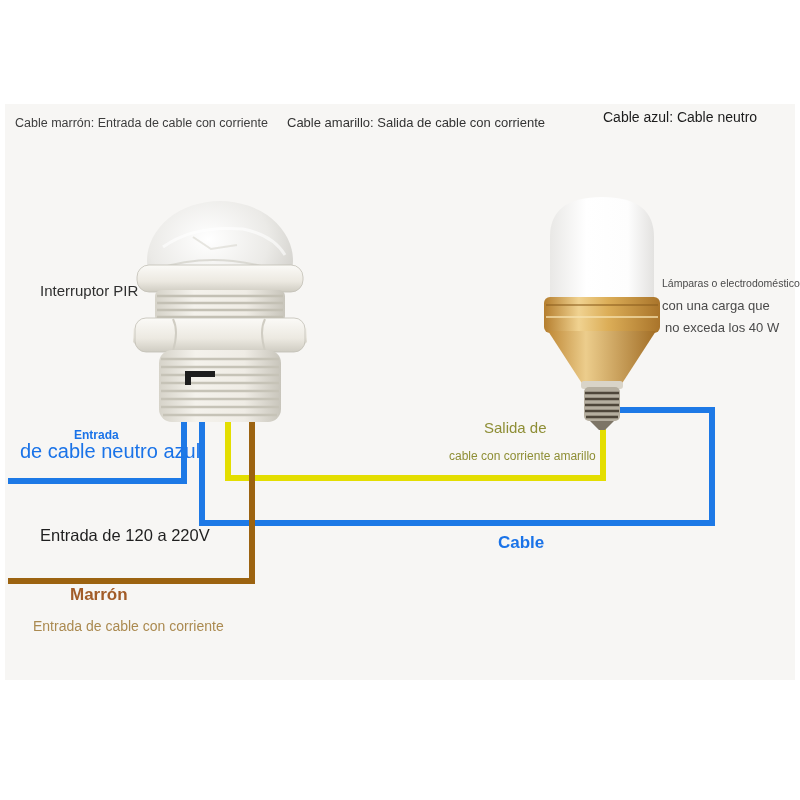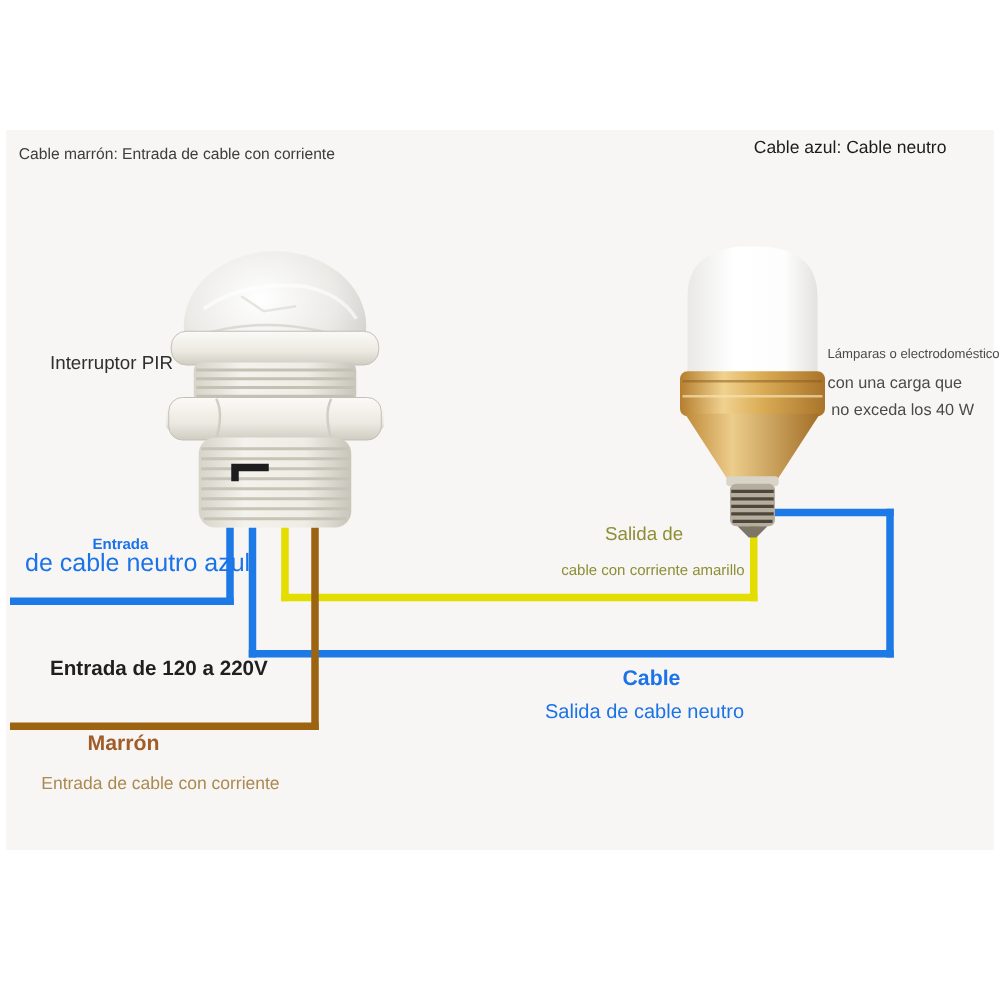--- a/index.html
+++ b/index.html
@@ -19,21 +19,21 @@
   .legend-yellow{left:287px;top:116px;font-size:13px;color:#333333;}
   .legend-blue{left:603px;top:109px;font-size:14px;color:#1c1c1c;}
   
   .pir-label{left:40px;top:282px;font-size:15px;color:#2f2f2f;}
   .bulb-note1{left:662px;top:277px;font-size:10.5px;color:#4a4a4a;}
   .bulb-note2{left:662px;top:299px;font-size:13px;color:#4a4a4a;}
   .bulb-note3{left:665px;top:321px;font-size:13px;color:#4a4a4a;}
   
   .neutral-in-1{left:74px;top:429px;font-size:12px;font-weight:600;color:var(--text-blue,#1a73e8);}
   .neutral-in-2{left:20px;top:440px;font-size:20px;font-weight:500;color:var(--text-blue,#1a73e8);}
-  .voltage{left:40px;top:526px;font-size:16.5px;font-weight:700;color:#1f1f1f;}
+  .voltage{left:40px;top:526px;font-size:16.5px;font-weight:400;color:#1f1f1f;}
   .brown-name{left:70px;top:585px;font-size:17px;font-weight:600;color:var(--text-brown,#a25c28);text-align:right;}
   .brown-desc{left:33px;top:618px;font-size:14px;color:var(--text-tan,#ab8a50);}
   .out-1{left:484px;top:419px;font-size:15px;color:var(--text-olive,#8e8e35);}
   .out-2{left:449px;top:450px;font-size:12px;color:var(--text-olive,#8e8e35);}
   .azul-name{left:498px;top:533px;font-size:17px;font-weight:600;color:var(--text-blue,#1a73e8);}
   .azul-desc{left:436px;top:561px;font-size:16px;font-weight:500;color:var(--text-blue,#1a73e8);}
   
   .wire{position:absolute;z-index:2;}
   .w-blue{background:var(--wire-blue,#1d79e6);}
   .w-yellow{background:var(--wire-yellow,#e4de00);}
@@ -59,20 +59,21 @@
   .lbl{z-index:4;}
 </style>
 </head>
 <body>
 
 <div id="canvas">
 
   <div id="panel"></div>
 
   <div class="lbl legend-brown">Cable marrón: Entrada de cable con corriente</div>
+  <div class="lbl legend-yellow">Cable amarillo: Salida de cable con corriente</div>
   <div class="lbl legend-blue">Cable azul: Cable neutro</div>
 
   <div class="wire w-blue b1v"></div>
   <div class="wire w-blue b1h"></div>
   <div class="wire w-blue b2v"></div>
   <div class="wire w-blue b2h"></div>
   <div class="wire w-blue b2vr"></div>
   <div class="wire w-blue b2ht"></div>
   <div class="wire w-yellow y1v"></div>
   <div class="wire w-yellow y1h"></div>
@@ -188,15 +189,14 @@
   <div class="lbl bulb-note3">no exceda los 40 W</div>
 
   <div class="lbl neutral-in-1">Entrada</div>
   <div class="lbl neutral-in-2">de cable neutro azul</div>
   <div class="lbl voltage">Entrada de 120 a 220V</div>
   <div class="lbl brown-name">Marrón</div>
   <div class="lbl brown-desc">Entrada de cable con corriente</div>
   <div class="lbl out-1">Salida de</div>
   <div class="lbl out-2">cable con corriente amarillo</div>
   <div class="lbl azul-name">Cable</div>
-  <div class="lbl azul-desc">Salida de cable neutro</div>
 
 </div>
 
 </body></html>

